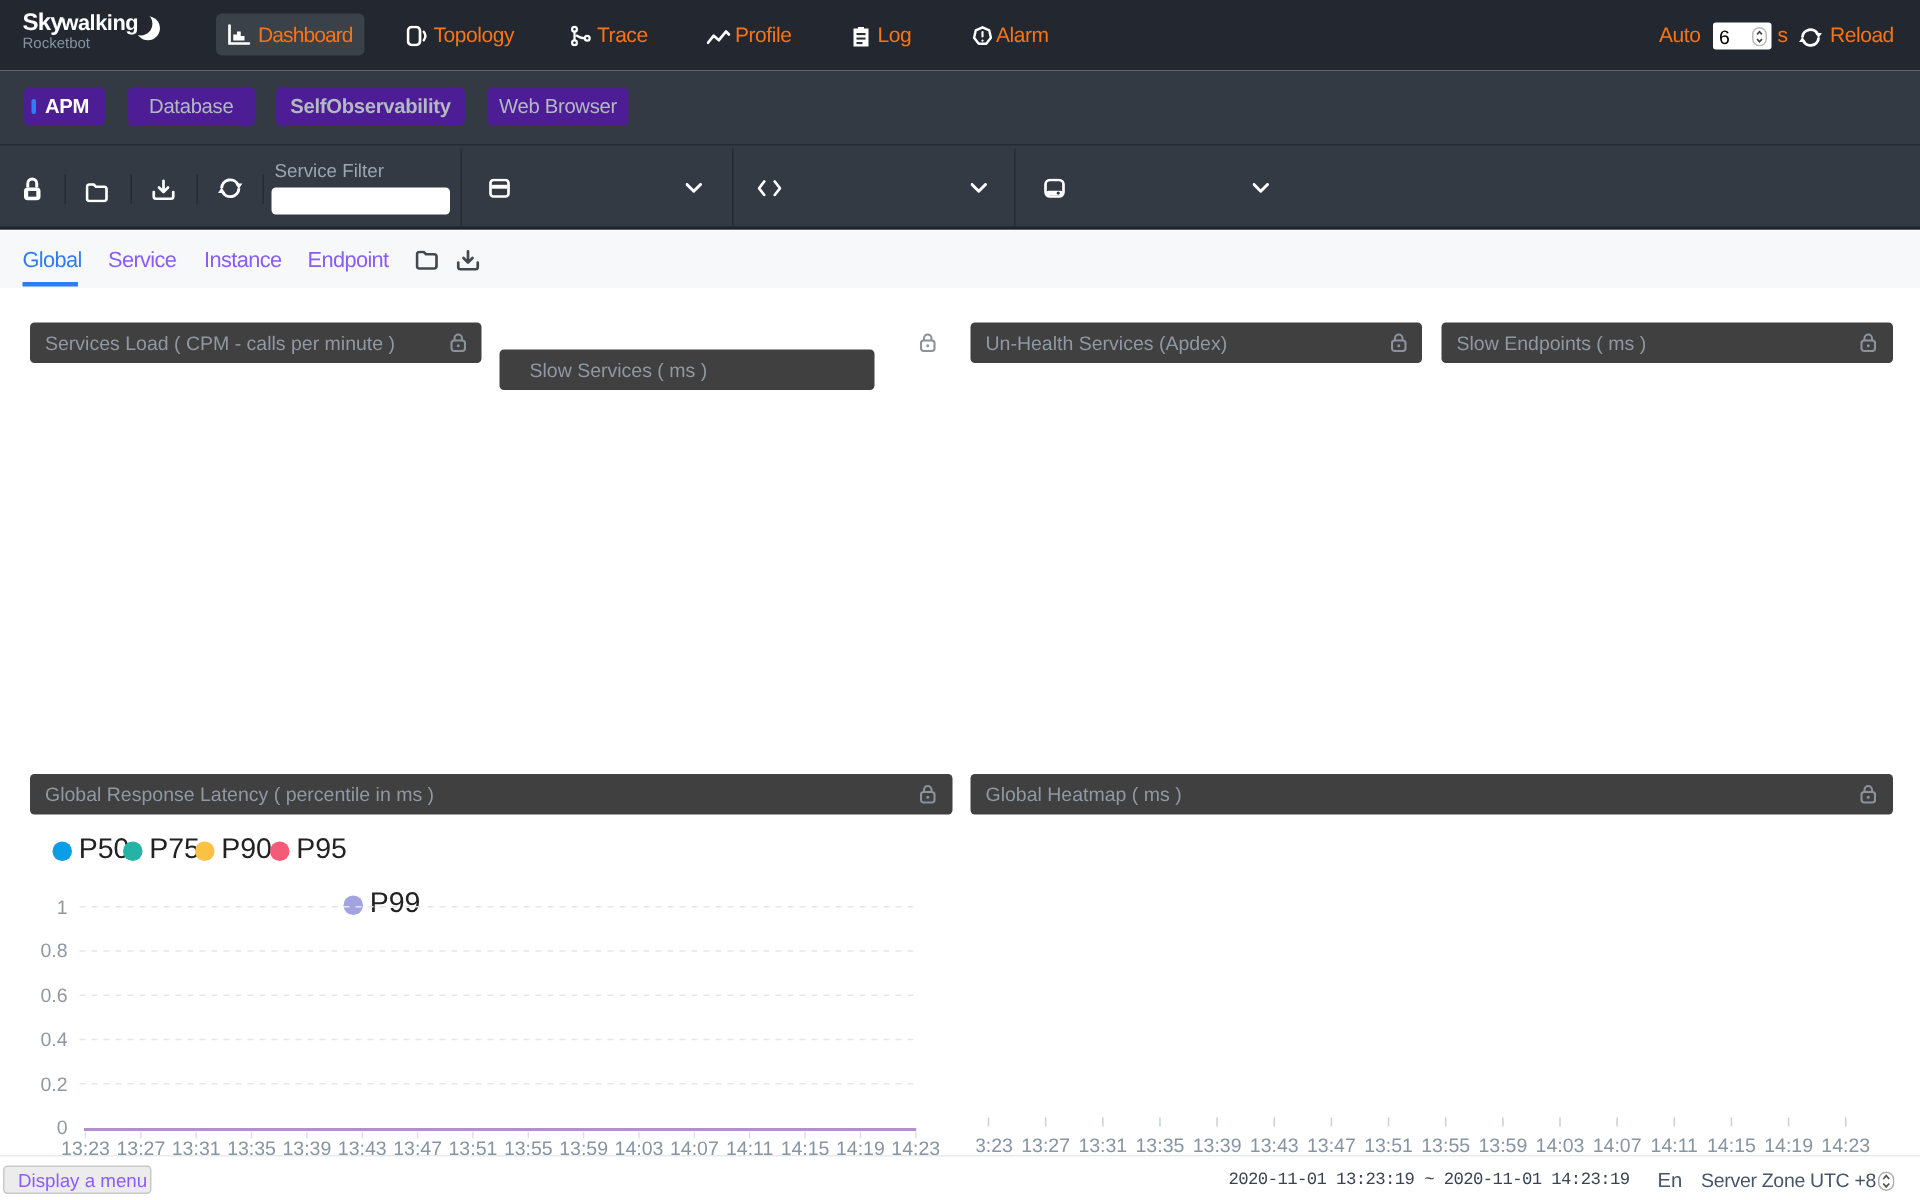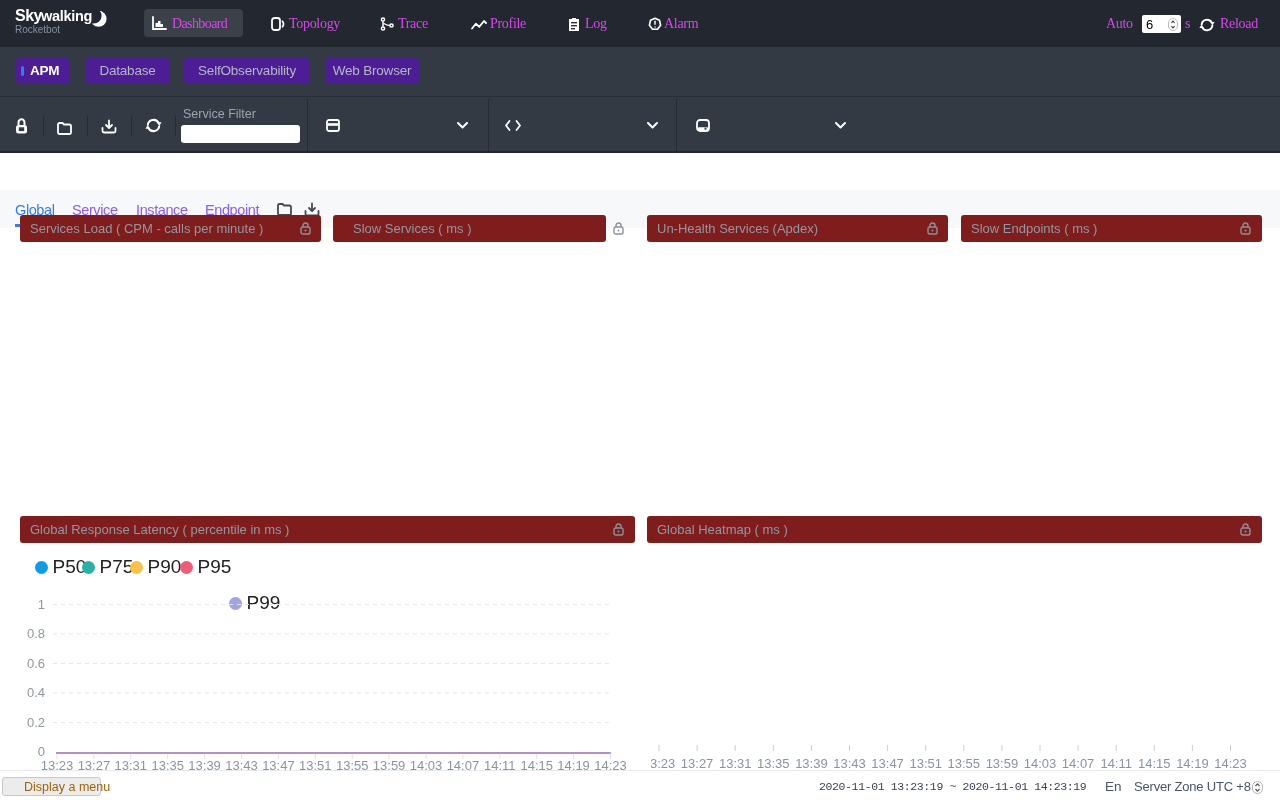--- a/index.html
+++ b/index.html
@@ -6,47 +6,47 @@
 html,body { width:1280px; height:800px; overflow:hidden; }
 body { font-family:"Liberation Sans",sans-serif; background:#fff; position:relative; }
 .abs { position:absolute; }
 
 .topbar { position:absolute; top:0; left:0; width:1280px; height:47px; background:#232830; }
 .logo { position:absolute; left:15px; top:7px; color:#fff; white-space:nowrap; }
 .logo .sky { font-size:16px; font-weight:bold; letter-spacing:-0.5px; }
 .logo .walking { font-size:14.5px; font-weight:bold; letter-spacing:-0.3px; position:relative; top:0px; left:-1px; }
 .logo .sub { display:block; font-size:10px; color:#8392a2; margin-top:-1px; font-weight:normal; }
 .navbtn { position:absolute; top:9px; height:28px; border-radius:4px; background:#3a4149; }
-.navitem { position:absolute; top:0; height:34px; line-height:47px; color:#d946ef; font-size:14px; letter-spacing:-0.3px;font-family:Liberation Serif, serif; }
+.navitem { position:absolute; top:0; height:34px; line-height:47px; color:#f97316; font-size:14px; letter-spacing:-0.3px; }
 .navicon { position:absolute; top:17px; }
 
 .midbar { position:absolute; top:47px; left:0; width:1280px; height:49px; background:#333a43; }
 .pill { position:absolute; top:11px; height:26px; border-radius:4px; background:#4c1d95; color:#b2b9c1; font-size:13.5px; letter-spacing:-0.2px; text-align:center; line-height:26px; }
 
 .toolbar { position:absolute; top:96px; left:0; width:1280px; height:57px; background:#333a43; border-top:1px solid #272c33; border-bottom:2px solid #20242b; }
 .tdiv-s { position:absolute; top:19px; width:1px; height:20px; background:#262b32; }
 .tdiv-t { position:absolute; top:2px; width:1px; height:52px; background:#262b32; }
 .sflabel { position:absolute; left:183px; top:10px; font-size:12.5px; color:#9aa5b0; }
 .sfinput { position:absolute; left:181px; top:28px; width:119px; height:18px; background:#fff; border-radius:3px; }
 .ddlabel { position:absolute; top:0; height:57px; line-height:57px; font-size:13px; letter-spacing:-0.2px; color:#9db0c2; }
 
-.pagetabs { position:absolute; top:154px; left:0; width:1280px; height:38px; background:#f6f8fa;margin-top:36px; }
+.pagetabs { position:absolute; top:154px; left:0; width:1280px; height:38px; background:#f6f8fa; }
 .ptab { position:absolute; top:0; height:38px; line-height:40px; font-size:14.5px; letter-spacing:-0.4px; color:#8b5cf6; }
 .ptab.act { color:#2f7cf6; }
 .ptab-line { position:absolute; left:15px; top:34px; width:37px; height:3px; background:#2f7cf6; }
 
-.phead { position:absolute; height:27px; background:#7f1d1d; border-radius:3px; color:#8f98a3; font-size:13px; line-height:27px; padding-left:10px; }
+.phead { position:absolute; height:27px; background:#404040; border-radius:3px; color:#8f98a3; font-size:13px; line-height:27px; padding-left:10px; }
 .plock { position:absolute; top:7px; }
 
 .lgd { position:absolute; top:556px; height:14px; }
 .lgd .dot { display:inline-block; width:13px; height:13px; border-radius:50%; vertical-align:middle; }
 .lgd .lt { font-size:19px; color:#222; vertical-align:middle; }
 
 .bottombar { position:absolute; top:770px; left:0; width:1280px; height:30px; background:#fff; border-top:1px solid #e8eaec; }
-.tooltip { position:absolute; left:2px; top:6px; width:99px; height:19px; background:#ececec; border:1px solid #c9c9c9; border-radius:3px; font-size:12.5px; color:#a16207; line-height:18px; padding-left:21px; white-space:nowrap; }
+.tooltip { position:absolute; left:2px; top:6px; width:99px; height:19px; background:#ececec; border:1px solid #c9c9c9; border-radius:3px; font-size:12.5px; color:#8b5cf6; line-height:18px; padding-left:9px; white-space:nowrap; }
 .timetxt { position:absolute; left:819px; top:9px; font-family:"Liberation Mono",monospace; font-size:11.5px; letter-spacing:-0.38px; color:#3a4350; }
 .btxt { position:absolute; top:8px; font-size:13.5px; color:#475569; }
 </style>
 </head>
 <body>
 
 <div class="topbar">
   <div class="logo">
     <span class="sky">Sky</span><span class="walking">walking</span>
     <svg class="abs" style="left:75px;top:3px" width="18" height="18" viewBox="0 0 18 18">
@@ -120,21 +120,21 @@
   </svg>
   <div class="navitem" style="left:1220px;">Reload</div>
 </div>
 
 <div class="midbar">
   <div class="pill" style="left:16px;width:54px;color:#fff;font-weight:bold;text-align:left;">
     <span style="position:absolute;left:4.5px;top:8px;width:3.5px;height:10px;border-radius:2px;background:#2f7cf6;"></span>
     <span style="margin-left:14px;">APM</span>
   </div>
   <div class="pill" style="left:85px;width:85px;">Database</div>
-  <div class="pill" style="left:184px;width:126px;">SelfObservability</div>
+  <div class="pill" style="left:184px;width:126px;font-weight:bold;">SelfObservability</div>
   <div class="pill" style="left:325px;width:94px;">Web Browser</div>
 </div>
 
 <div class="toolbar">
 
   <svg class="abs" style="left:15px;top:21px" width="13" height="16" viewBox="0 0 13 16">
     <path d="M3.5 7 L3.5 4.5 A 3 3.2 0 0 1 9.5 4.5 L9.5 7" fill="none" stroke="#fff" stroke-width="2"></path>
     <rect x="1" y="7" width="11" height="8.5" rx="2.5" fill="#fff"></rect>
     <rect x="3.8" y="9.3" width="5.4" height="3.8" fill="#333a43"></rect>
   </svg>
@@ -198,21 +198,21 @@
   <svg class="abs" style="left:277px;top:13px" width="15" height="13" viewBox="0 0 15 13">
     <path d="M1 2.5 A1.5 1.5 0 0 1 2.5 1 L5.5 1 L7 2.5 L12.5 2.5 A1.5 1.5 0 0 1 14 4 L14 10.5 A1.5 1.5 0 0 1 12.5 12 L2.5 12 A1.5 1.5 0 0 1 1 10.5 Z" fill="none" stroke="#43494f" stroke-width="1.8"></path>
   </svg>
   <svg class="abs" style="left:304px;top:12px" width="16" height="15" viewBox="0 0 16 15">
     <path d="M1.5 9 L1.5 12 A1.5 1.5 0 0 0 3 13.5 L13 13.5 A1.5 1.5 0 0 0 14.5 12 L14.5 9" fill="none" stroke="#43494f" stroke-width="1.8" stroke-linecap="round"></path>
     <path d="M8 1.5 L8 8.5 M5 6 L8 9 L11 6" fill="none" stroke="#43494f" stroke-width="1.8" stroke-linecap="round" stroke-linejoin="round"></path>
   </svg>
 </div>
 
 <div class="phead" style="left:20px;top:215px;width:301px;">Services Load ( CPM - calls per minute )</div>
-<div class="phead" style="left:333px;top:215px;width:273px;padding-left:20px;">Slow Services ( ms )</div>
+<div class="phead" style="left:333px;top:233px;width:250px;padding-left:20px;">Slow Services ( ms )</div>
 <div class="phead" style="left:647px;top:215px;width:301px;">Un-Health Services (Apdex)</div>
 <div class="phead" style="left:961px;top:215px;width:301px;">Slow Endpoints ( ms )</div>
 <div class="phead" style="left:20px;top:516px;width:615px;">Global Response Latency ( percentile in ms )</div>
 <div class="phead" style="left:647px;top:516px;width:615px;">Global Heatmap ( ms )</div>
 
 <svg class="abs plock" style="left:300px;top:222px" width="11" height="13" viewBox="0 0 11 13">
   <path d="M3 5 L3 3.6 A 2.5 2.6 0 0 1 8 3.6 L8 5" fill="none" stroke="#8a929c" stroke-width="1.4"></path>
   <rect x="1" y="5" width="9" height="7" rx="1.8" fill="none" stroke="#8a929c" stroke-width="1.4"></rect>
   <circle cx="5.5" cy="8.5" r="1" fill="#8a929c"></circle>
 </svg>

